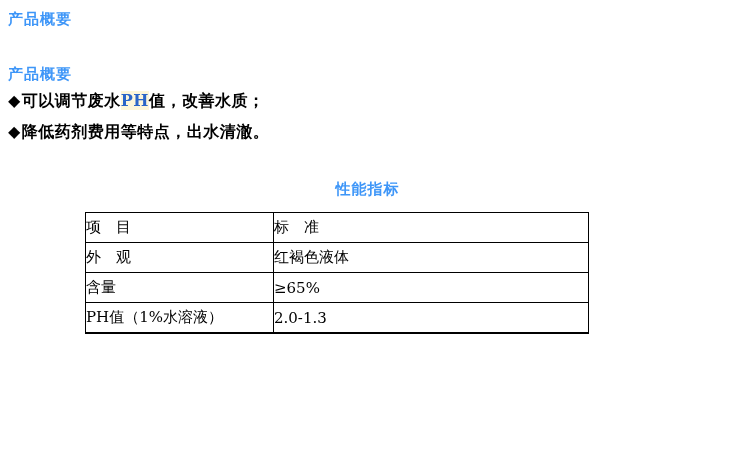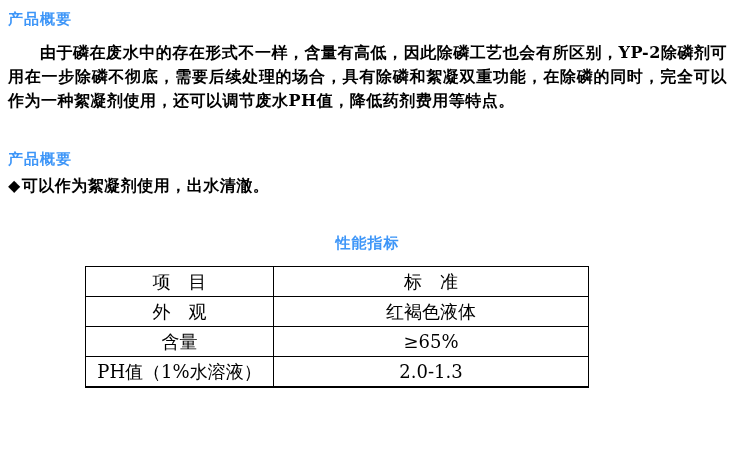--- a/index.html
+++ b/index.html
@@ -58,45 +58,47 @@
     border-collapse: collapse;
     table-layout: fixed;
     width: 501px;
     border: 1px solid #000000;
     border-bottom-width: 2px;
   }
   table.spec-table th,
   table.spec-table td {
     border: 1px solid #000000;
     height: 29px;
-    text-align: center;
+    text-align: left;
     vertical-align: middle;
-    font-size: 18px;
+    font-size: 15px;
     font-weight: normal;
     color: #000000;
     font-family: "DejaVu Serif", "Liberation Serif", serif;
     padding: 0;
   }
   table.spec-table .col-item { width: 187px; }
   table.spec-table .col-std  { width: 314px; }
 </style>
 </head>
 <body>
 
 <div class="page">
 
   <h3 class="sec-title">产品概要</h3>
 
-  <p class="overview-para">由于磷在废水中的存在形式不一样，含量有高低，因此除磷工艺也会有所区别，YP-2除磷剂可用在一步除磷不彻底，需要后续处理的场合，具有除磷和絮凝双重功能，在除磷的同时，完全可以作为一种絮凝剂使用，还可以调节废水PH值，降低药剂费用等特点。</p>
 
   <h3 class="sec-title features">产品概要</h3>
 
   <div class="bullets">
     <div class="bullet">
-      <span class="marker">◆</span><span>可以作为絮凝剂使用，出水清澈。</span>
+      <span class="marker">◆</span><span>可以调节废水</span><span class="hl-term">PH</span><span>值，改善水质；</span>
+    </div>
+    <div class="bullet">
+      <span class="marker">◆</span><span>降低药剂费用等特点，出水清澈。</span>
     </div>
   </div>
 
   <h3 class="sec-title specs">性能指标</h3>
 
   <table class="spec-table">
     <tbody>
         <tr>
       <th class="col-item">项　目</th>
       <th class="col-std">标　准</th>

